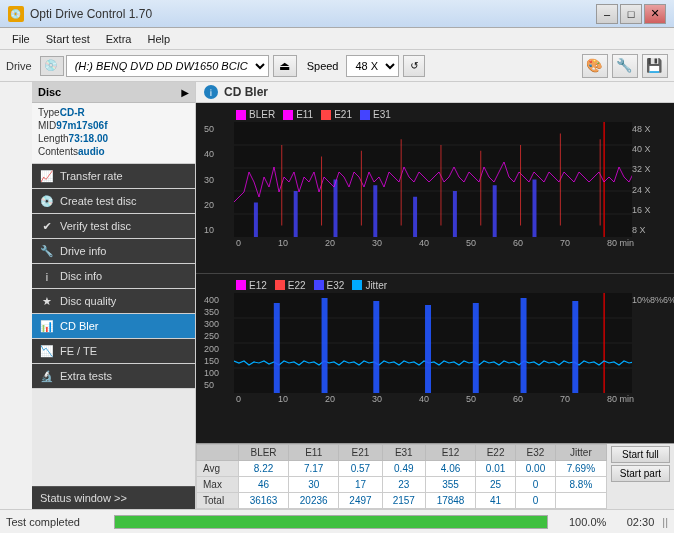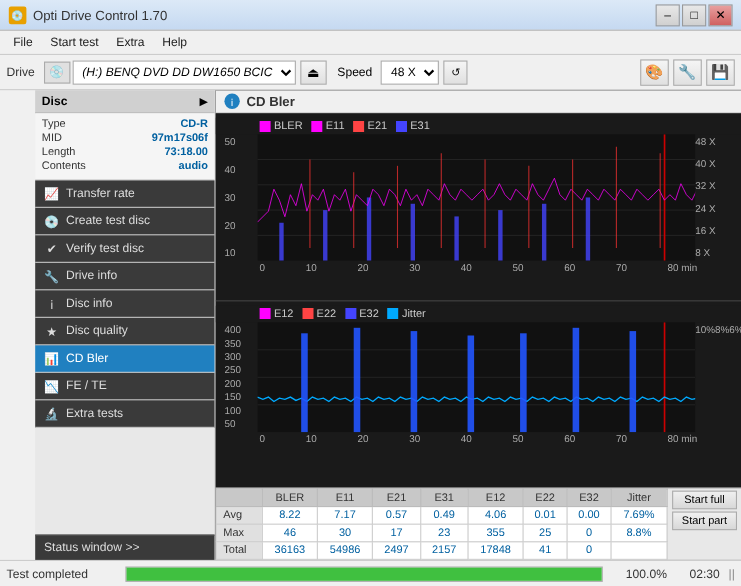--- a/index.html
+++ b/index.html
@@ -33,21 +33,21 @@
     
     
     .main { display: flex; height: calc(533px - 28px - 22px - 32px - 24px); margin-left: 32px; }
     
     
     .sidebar { width: 164px; background: #e8e8e8; border-right: 1px solid #ccc; display: flex; flex-direction: column; }
     .disc-header { background: #d0d0d0; padding: 4px 6px; display: flex; align-items: center; justify-content: space-between; border-bottom: 1px solid #bbb; }
     .disc-title { font-weight: bold; font-size: 11px; }
     .disc-arrow { font-size: 10px; cursor: pointer; }
     .disc-info { padding: 4px 6px; background: #f5f5f5; border-bottom: 1px solid #ccc; }
-    .disc-info-row { display: flex; justify-content: space-between; margin-bottom: 2px; }
+    .disc-info-row { display: flex; justify-content: flex-start; margin-bottom: 2px; }
     .disc-info-label { color: #333; font-size: 10px; }
     .disc-info-value { color: #0060a0; font-size: 10px; font-weight: bold; }
     .label-row { display: flex; align-items: center; gap: 4px; margin-top: 2px; }
     .label-input { height: 16px; border: 1px solid #aaa; background: white; width: 90px; font-size: 10px; }
     .label-btn { width: 18px; height: 18px; background: #e0e0e0; border: 1px solid #aaa; cursor: pointer; display: flex; align-items: center; justify-content: center; font-size: 9px; }
     
     
     .nav-section { flex: 1; }
     .nav-item { display: flex; align-items: center; gap: 6px; padding: 5px 8px; cursor: pointer; border-bottom: 1px solid #d0d0d0; background: #3a3a3a; color: #ddd; font-size: 11px; }
     .nav-item.active { background: #2080c0; color: white; }
@@ -396,21 +396,21 @@
               <td>17</td>
               <td>23</td>
               <td>355</td>
               <td>25</td>
               <td>0</td>
               <td>8.8%</td>
             </tr>
             <tr>
               <td class="row-label">Total</td>
               <td>36163</td>
-              <td>54986</td>
+              <td>20236</td>
               <td>2497</td>
               <td>2157</td>
               <td>17848</td>
               <td>41</td>
               <td>0</td>
               <td></td>
             </tr>
           </tbody>
         </table>
         <div class="stats-btn-col">

